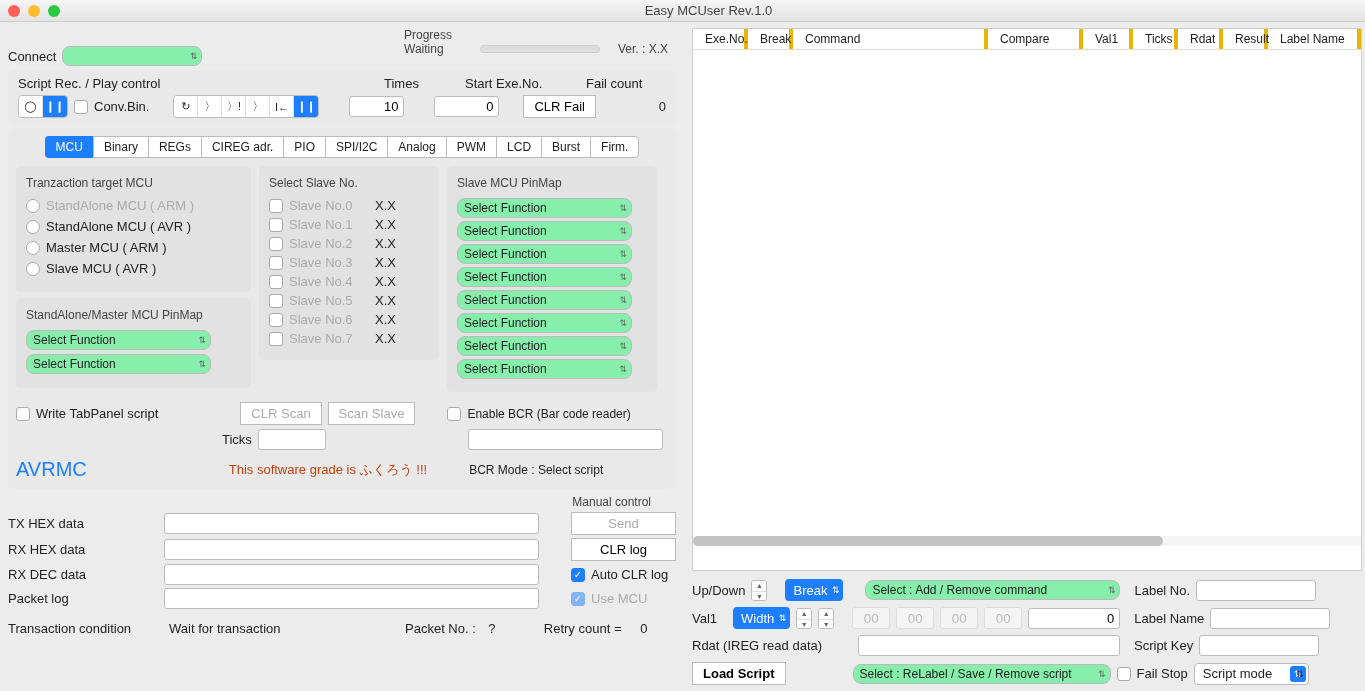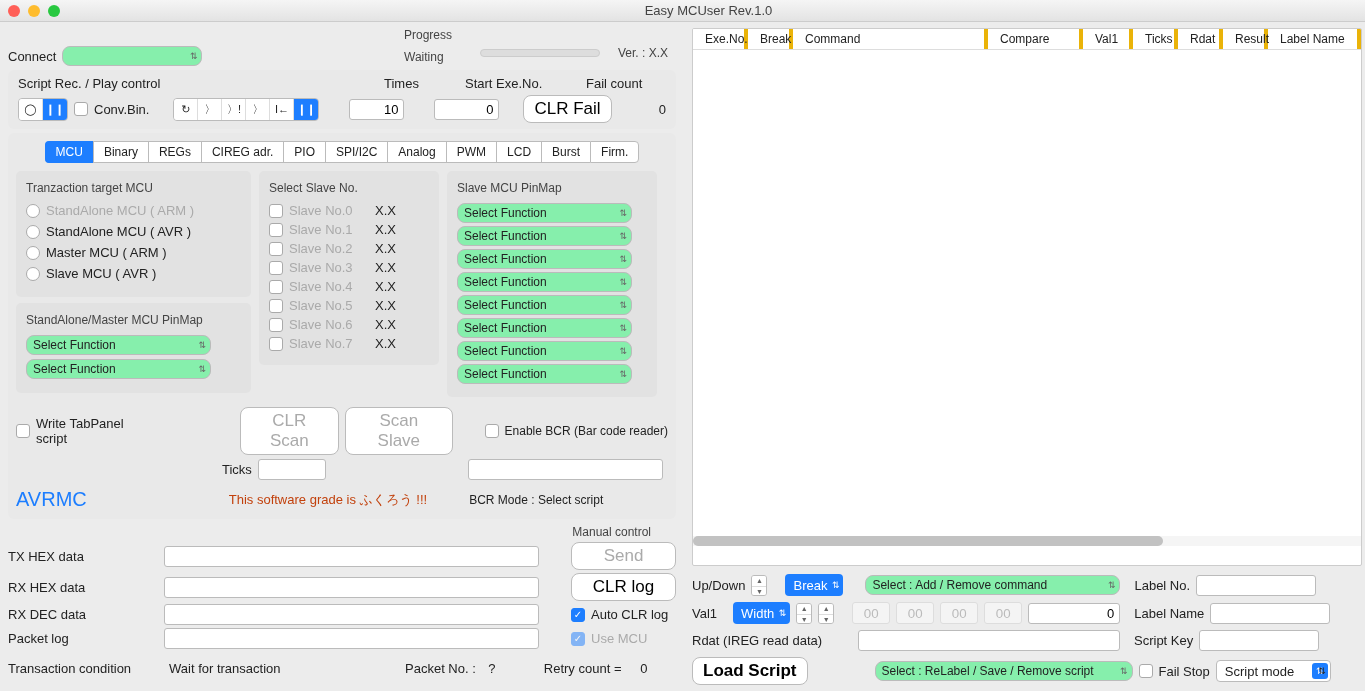--- a/index.html
+++ b/index.html
@@ -12,21 +12,21 @@
 .dot.yellow { background: #febc2e; }
 .dot.green { background: #28c840; }
 .title { flex: 1; text-align: center; font-size: 13px; color: #444; }
 .body { display: flex; height: calc(100% - 22px); }
 .left { width: 705px; padding: 6px 8px; display: flex; flex-direction: column; gap: 4px; }
 .right { flex: 1; padding: 6px 8px; display: flex; flex-direction: column; }
 .row { display: flex; align-items: center; gap: 6px; }
 .select { background: #86efac; border: 1px solid #bbb; border-radius: 8px; padding: 2px 18px 2px 6px; min-height: 20px; position: relative; font-size: 12px; }
 .select::after { content: ""; position: absolute; right: 4px; top: 50%; transform: translateY(-50%); width: 0; height: 0; border-left: 4px solid transparent; border-right: 4px solid transparent; border-top: 5px solid #666; }
 .select.arrows::after { content: "⇅"; border: none; width: auto; height: auto; font-size: 9px; color: #666; transform: translateY(-55%); }
-.btn { background: #fff; border: 1px solid #bbb; border-radius: 8px; padding: 3px 10px; font-size: 17px; cursor: pointer; }
+.btn { background: #fff; border: 1px solid #bbb; border-radius: 0; padding: 3px 10px; font-size: 13px; cursor: pointer; }
 .field { background: #fff; border: 1px solid #bbb; border-radius: 3px; padding: 2px 5px; height: 21px; font-size: 13px; }
 .cb { width: 14px; height: 14px; border: 1px solid #aaa; border-radius: 3px; background: #fff; display: inline-flex; align-items: center; justify-content: center; font-size: 10px; }
 .cb.checked { background: #1d7eff; border-color: #1d7eff; color: #fff; }
 .radio { width: 14px; height: 14px; border: 1px solid #aaa; border-radius: 50%; background: #fff; display: inline-block; }
 .label { font-size: 13px; }
 .lbl-sm { font-size: 12px; color: #444; }
 .progress-bar { width: 120px; height: 8px; background: #ddd; border-radius: 4px; border: 1px solid #ccc; }
 .panel { background: #e9e9e9; border-radius: 6px; padding: 8px; }
 .tabs { display: flex; gap: 0; margin-bottom: 8px; justify-content: center; }
 .tab { background: #fff; border: 1px solid #bbb; padding: 3px 10px; font-size: 12px; cursor: pointer; border-right: none; }
@@ -75,21 +75,21 @@
       <div class="row" style="align-items:flex-start;">
         <div style="width:220px; padding-top:18px;">
           <div class="row">
             <span class="label">Connect</span>
             <div class="select arrows" style="width:140px;"></div>
           </div>
         </div>
         <div style="margin-left: 170px;">
           <div class="lbl-sm">Progress</div>
           <div class="row">
-            <span class="lbl-sm" style="width:70px;margin-top:8px;">Waiting</span>
+            <span class="lbl-sm" style="width:70px;">Waiting</span>
             <div class="progress-bar"></div>
             <span class="lbl-sm" style="margin-left:12px;">Ver. : X.X</span>
           </div>
         </div>
       </div>
 
       <div class="panel" style="padding:6px 10px;">
         <div class="row">
           <span class="label" style="width:360px;">Script Rec. / Play control</span>
           <span class="label" style="width:75px;">Times</span>

